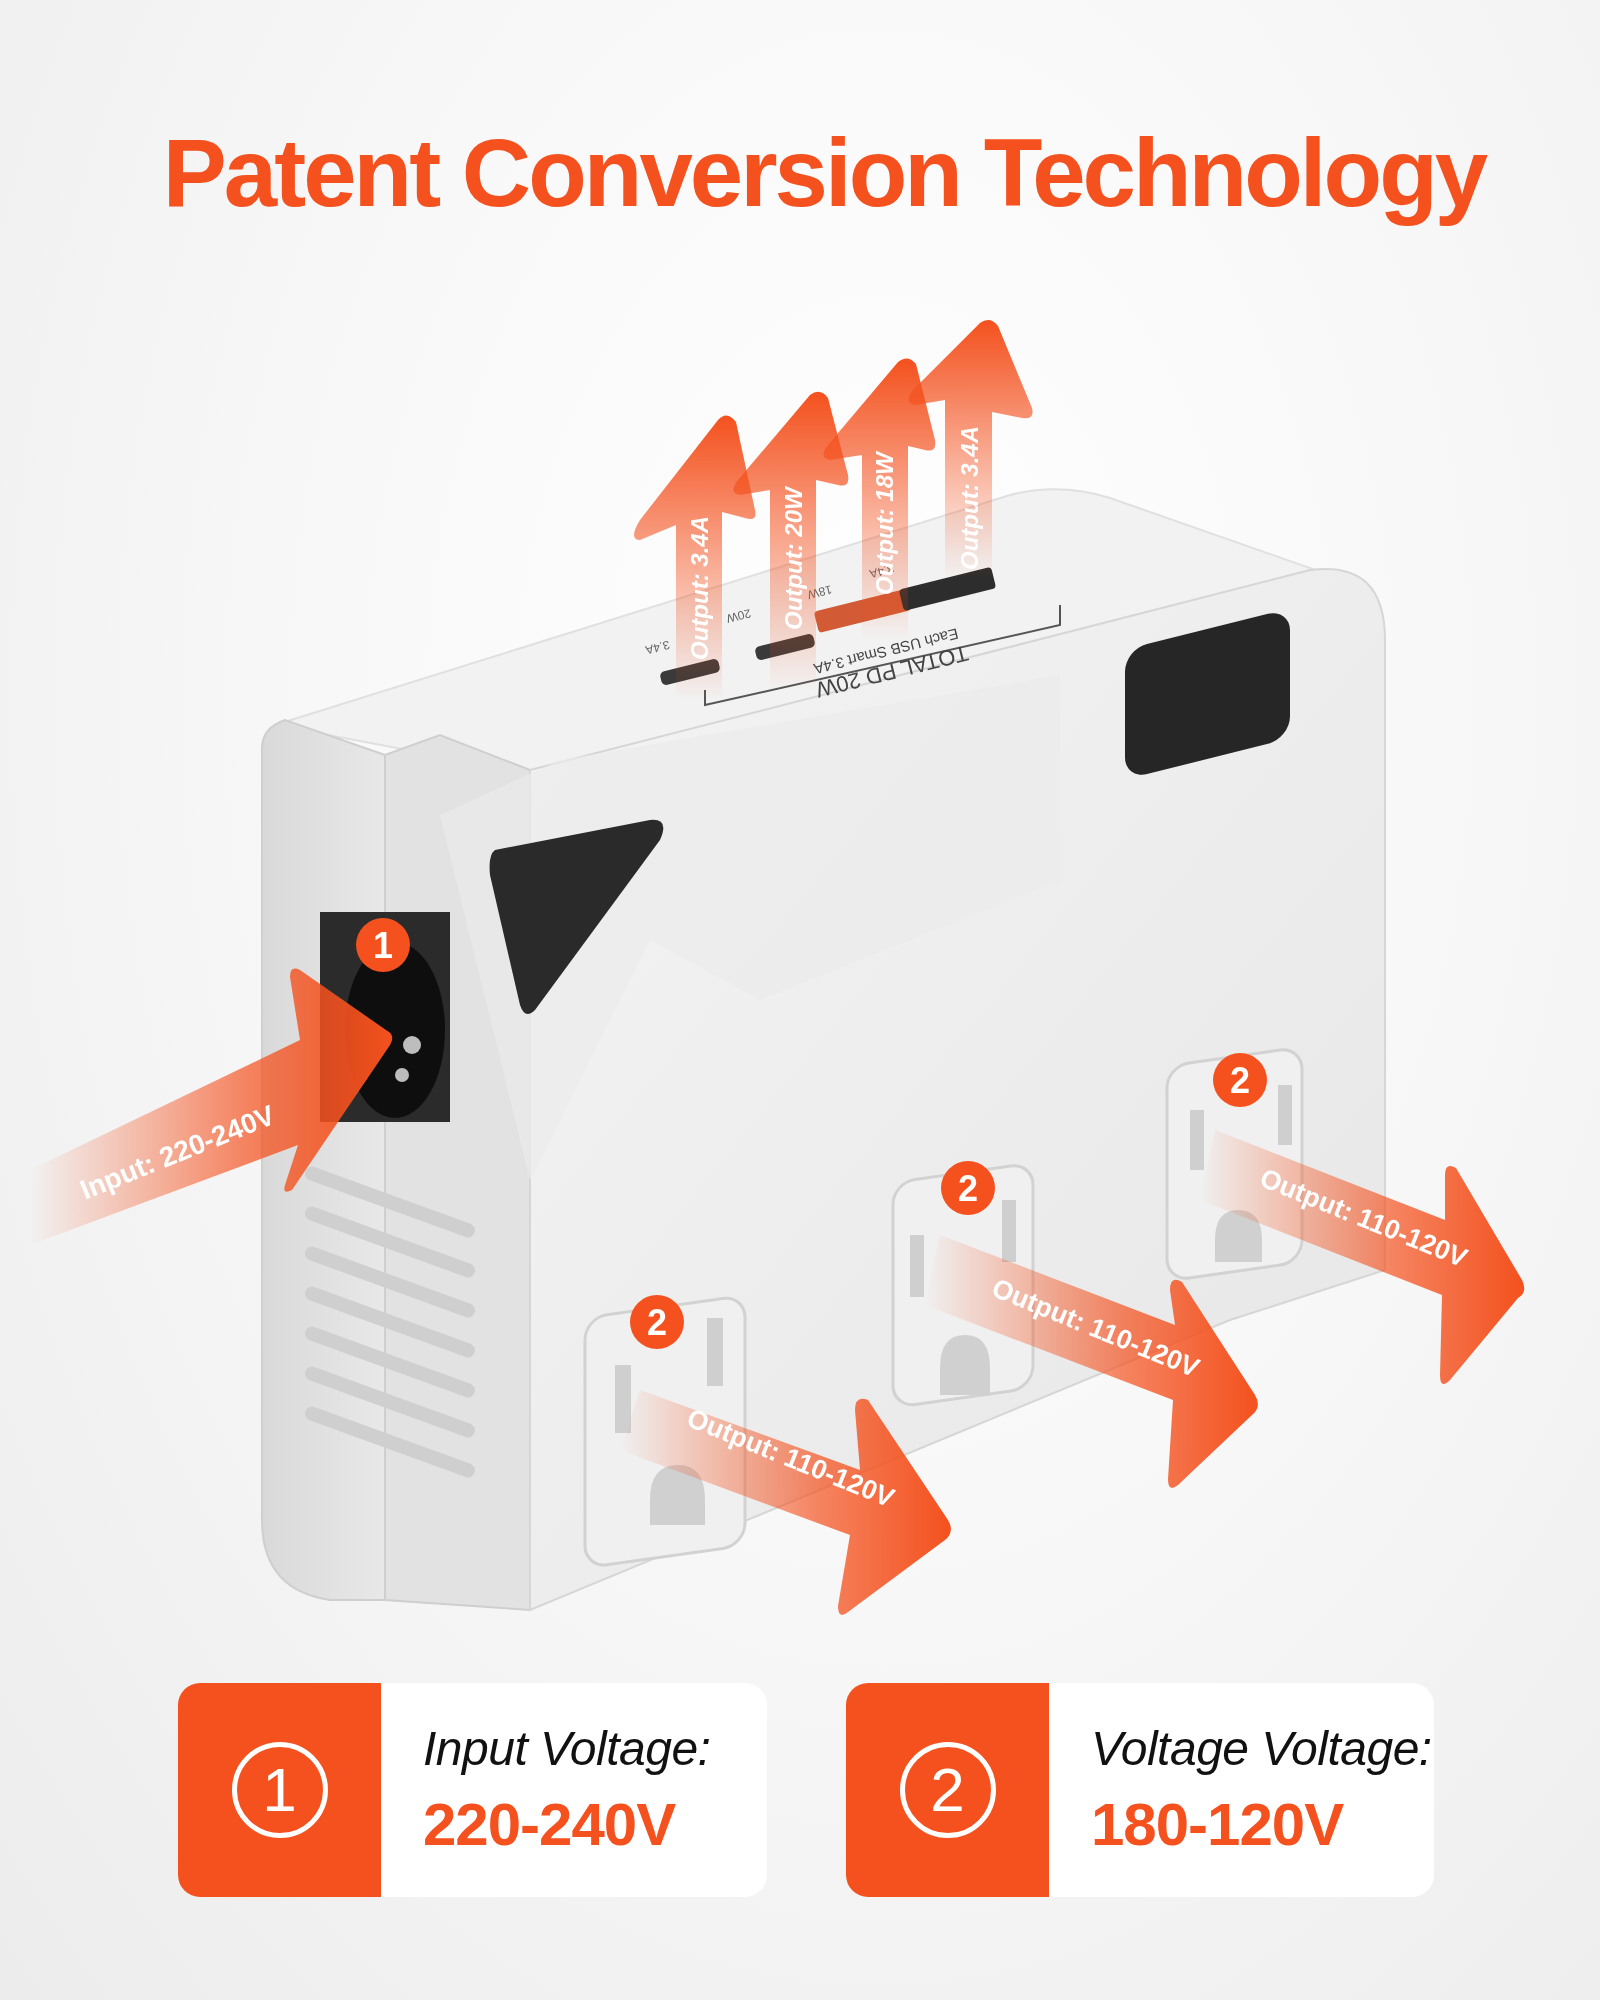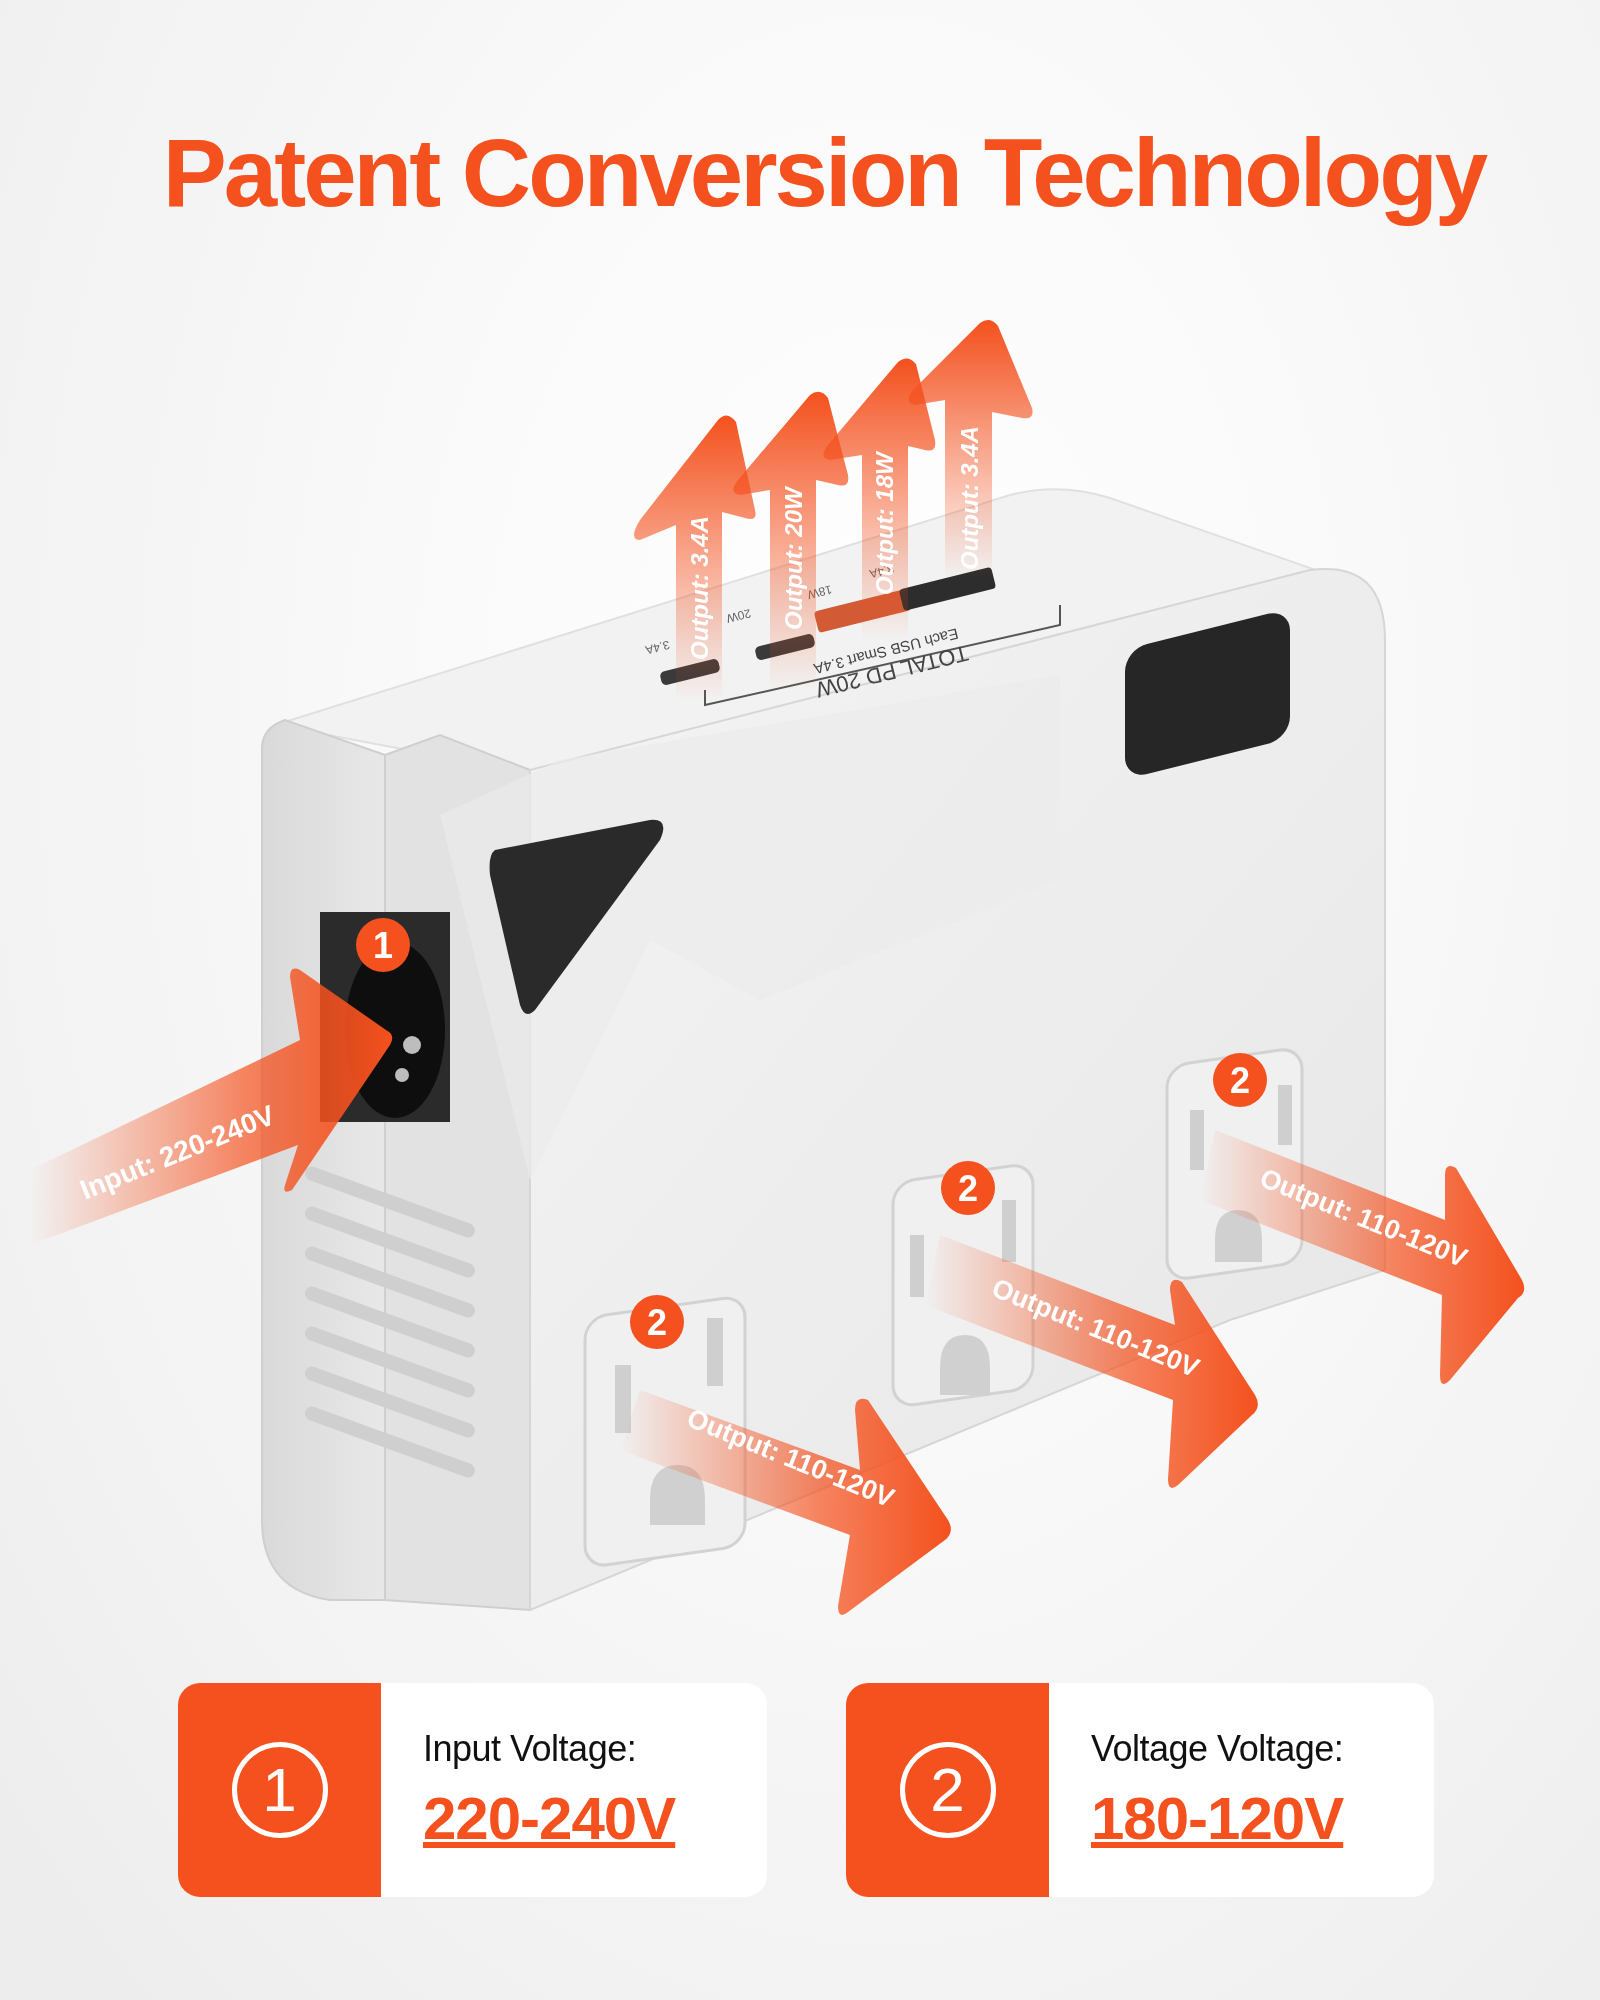--- a/index.html
+++ b/index.html
@@ -7,22 +7,22 @@
     background:radial-gradient(ellipse at 55% 35%, #ffffff 0%, #f8f8f8 45%, #ececec 100%);
     font-family:"Liberation Sans", sans-serif;}
   .title{position:absolute;left:0;top:118px;width:1600px;text-align:center;
     font-family:"Liberation Sans", sans-serif;font-weight:700;font-size:96px;letter-spacing:-3px;color:#F4511E;padding-left:24px;}
   svg.scene{position:absolute;left:0;top:0;}
   .card{position:absolute;top:1683px;height:214px;border-radius:22px;overflow:hidden;background:#fff;display:flex;}
   .card .num{width:203px;background:#F4511E;display:flex;align-items:center;justify-content:center;}
   .card .circ{width:86px;height:86px;border:5px solid #fff;border-radius:50%;color:#fff;
     font-size:62px;display:flex;align-items:center;justify-content:center;font-family:"Liberation Sans", sans-serif;line-height:1;}
   .card .txt{padding-left:42px;display:flex;flex-direction:column;justify-content:center;}
-  .card .lbl{font-size:36px;color:#111;letter-spacing:-0.5px;}
-  .card .val{font-size:60px;font-weight:700;color:#F4511E;margin-top:14px;letter-spacing:-1px;text-decoration:underline;}
+  .card .lbl{font-size:48px;color:#111;letter-spacing:-0.5px;font-style:italic;}
+  .card .val{font-size:60px;font-weight:700;color:#F4511E;margin-top:14px;letter-spacing:-1px;}
   .lbl-rot{font-family:"Liberation Sans", sans-serif;font-weight:700;fill:#fff;}
 </style>
 </head>
 <body>
 
 <div class="title">Patent Conversion Technology</div>
 
 <svg class="scene" width="1600" height="2000" viewBox="0 0 1600 2000">
   <defs>
     <linearGradient id="gUp" x1="0" y1="1" x2="0" y2="0">

